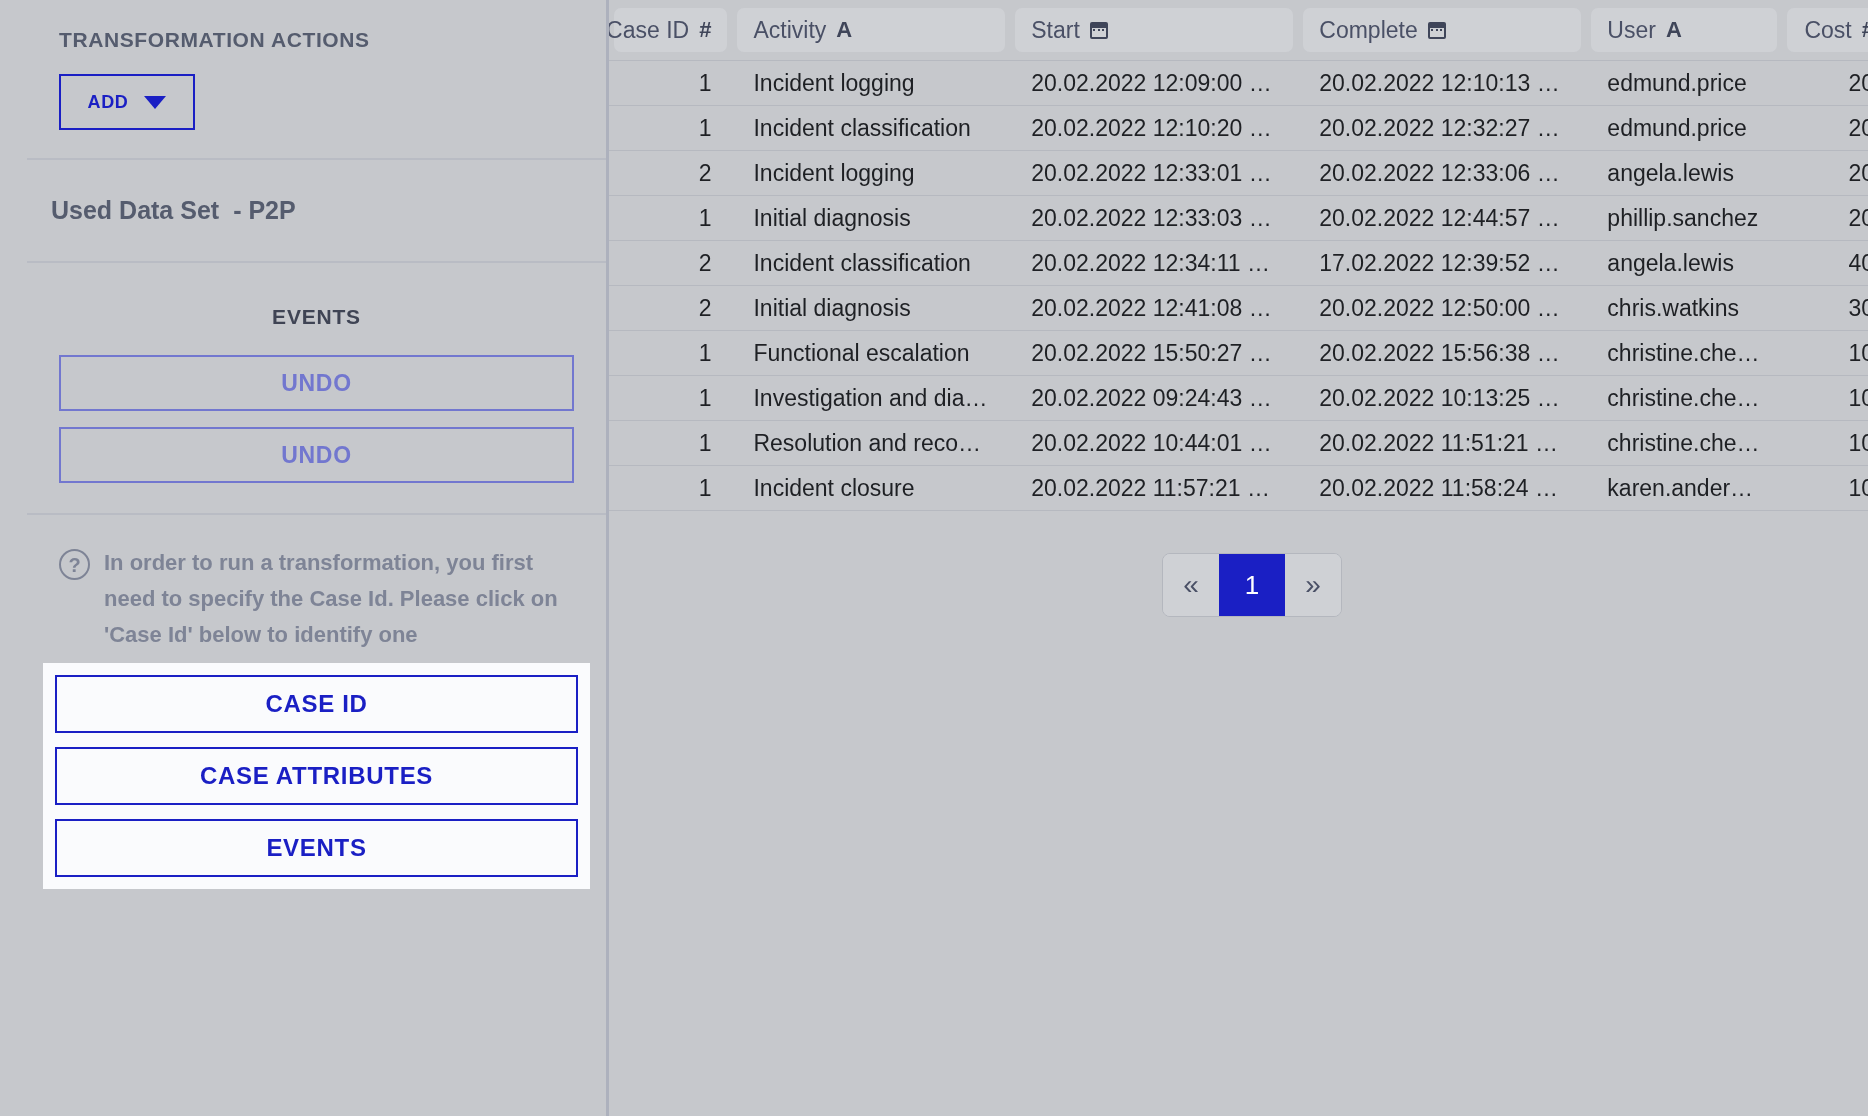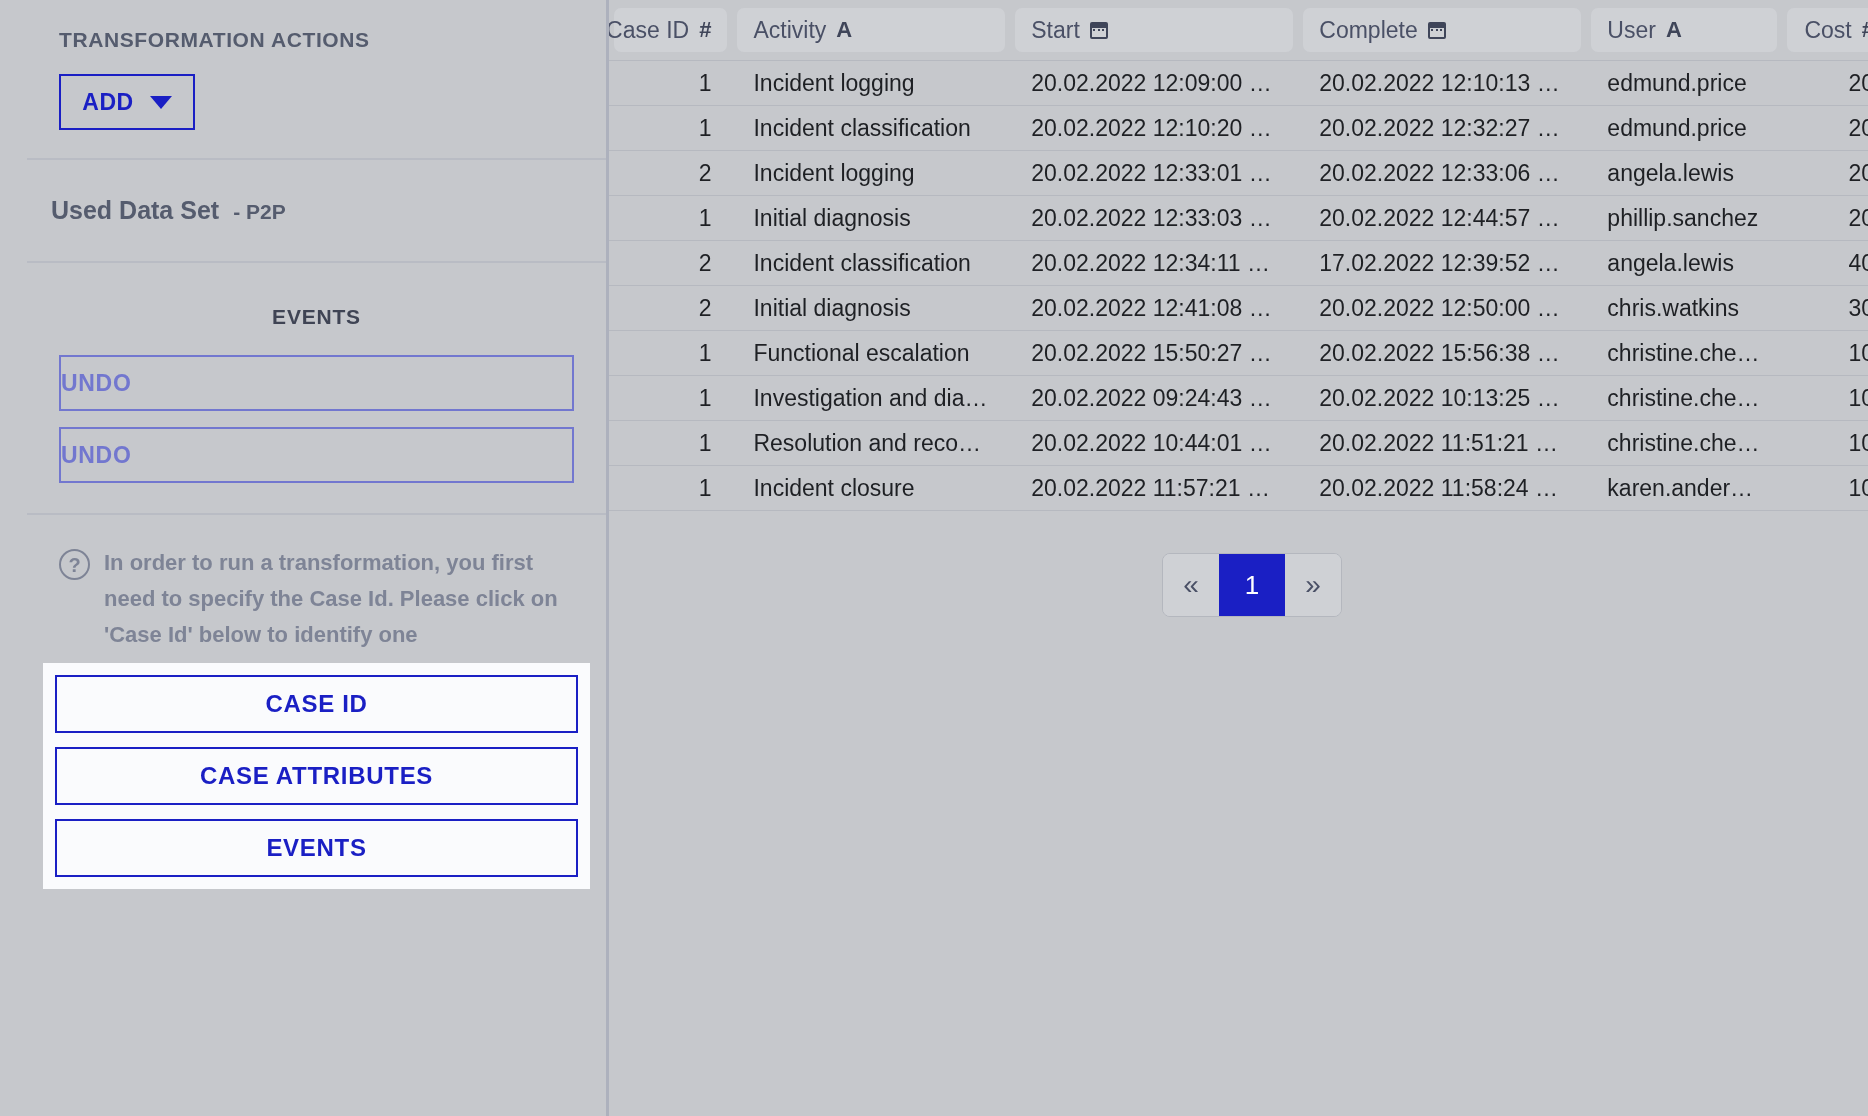--- a/index.html
+++ b/index.html
@@ -56,21 +56,21 @@
     align-items: center;
     justify-content: center;
     gap: 16px;
     min-width: 136px;
     height: 56px;
     padding: 0 20px;
     box-sizing: border-box;
     border: 2px solid #1a1fc4;
     background: transparent;
     color: #1a1fc4;
-    font-size: 23px;
+    font-size: 18px;
     font-weight: 600;
     letter-spacing: 0.6px;
     cursor: pointer;
     font-family: "Liberation Sans", sans-serif;
   }
   .caret-down {
     width: 0; height: 0;
     border-left: 11px solid transparent;
     border-right: 11px solid transparent;
     border-top: 13px solid #1a1fc4;
@@ -83,21 +83,21 @@
     display: flex;
     align-items: baseline;
     padding-left: 24px;
   }
   .dataset-label {
     font-size: 25px;
     font-weight: 700;
     color: #555c6e;
   }
   .dataset-value {
-    font-size: 21px;
+    font-size: 25px;
     font-weight: 700;
     color: #555c6e;
     margin-left: 14px;
   }
 
   #section-action {
     padding-top: 28px;
     padding-bottom: 30px;
   }
   .sb-heading {
@@ -107,21 +107,21 @@
     font-weight: 700;
     color: #3f4454;
     margin: 14px 0 26px 0;
   }
   .wide-button {
     display: block;
     width: 100%;
     box-sizing: border-box;
     height: 56px;
     line-height: 52px;
-    text-align: left;
+    text-align: center;
     font-size: 23px;
     font-weight: 600;
     letter-spacing: 0.7px;
     background: transparent;
     border: 2px solid #7277cf;
     color: #7277cf;
     margin-bottom: 16px;
     cursor: pointer;
     font-family: "Liberation Sans", sans-serif;
     padding: 0;

